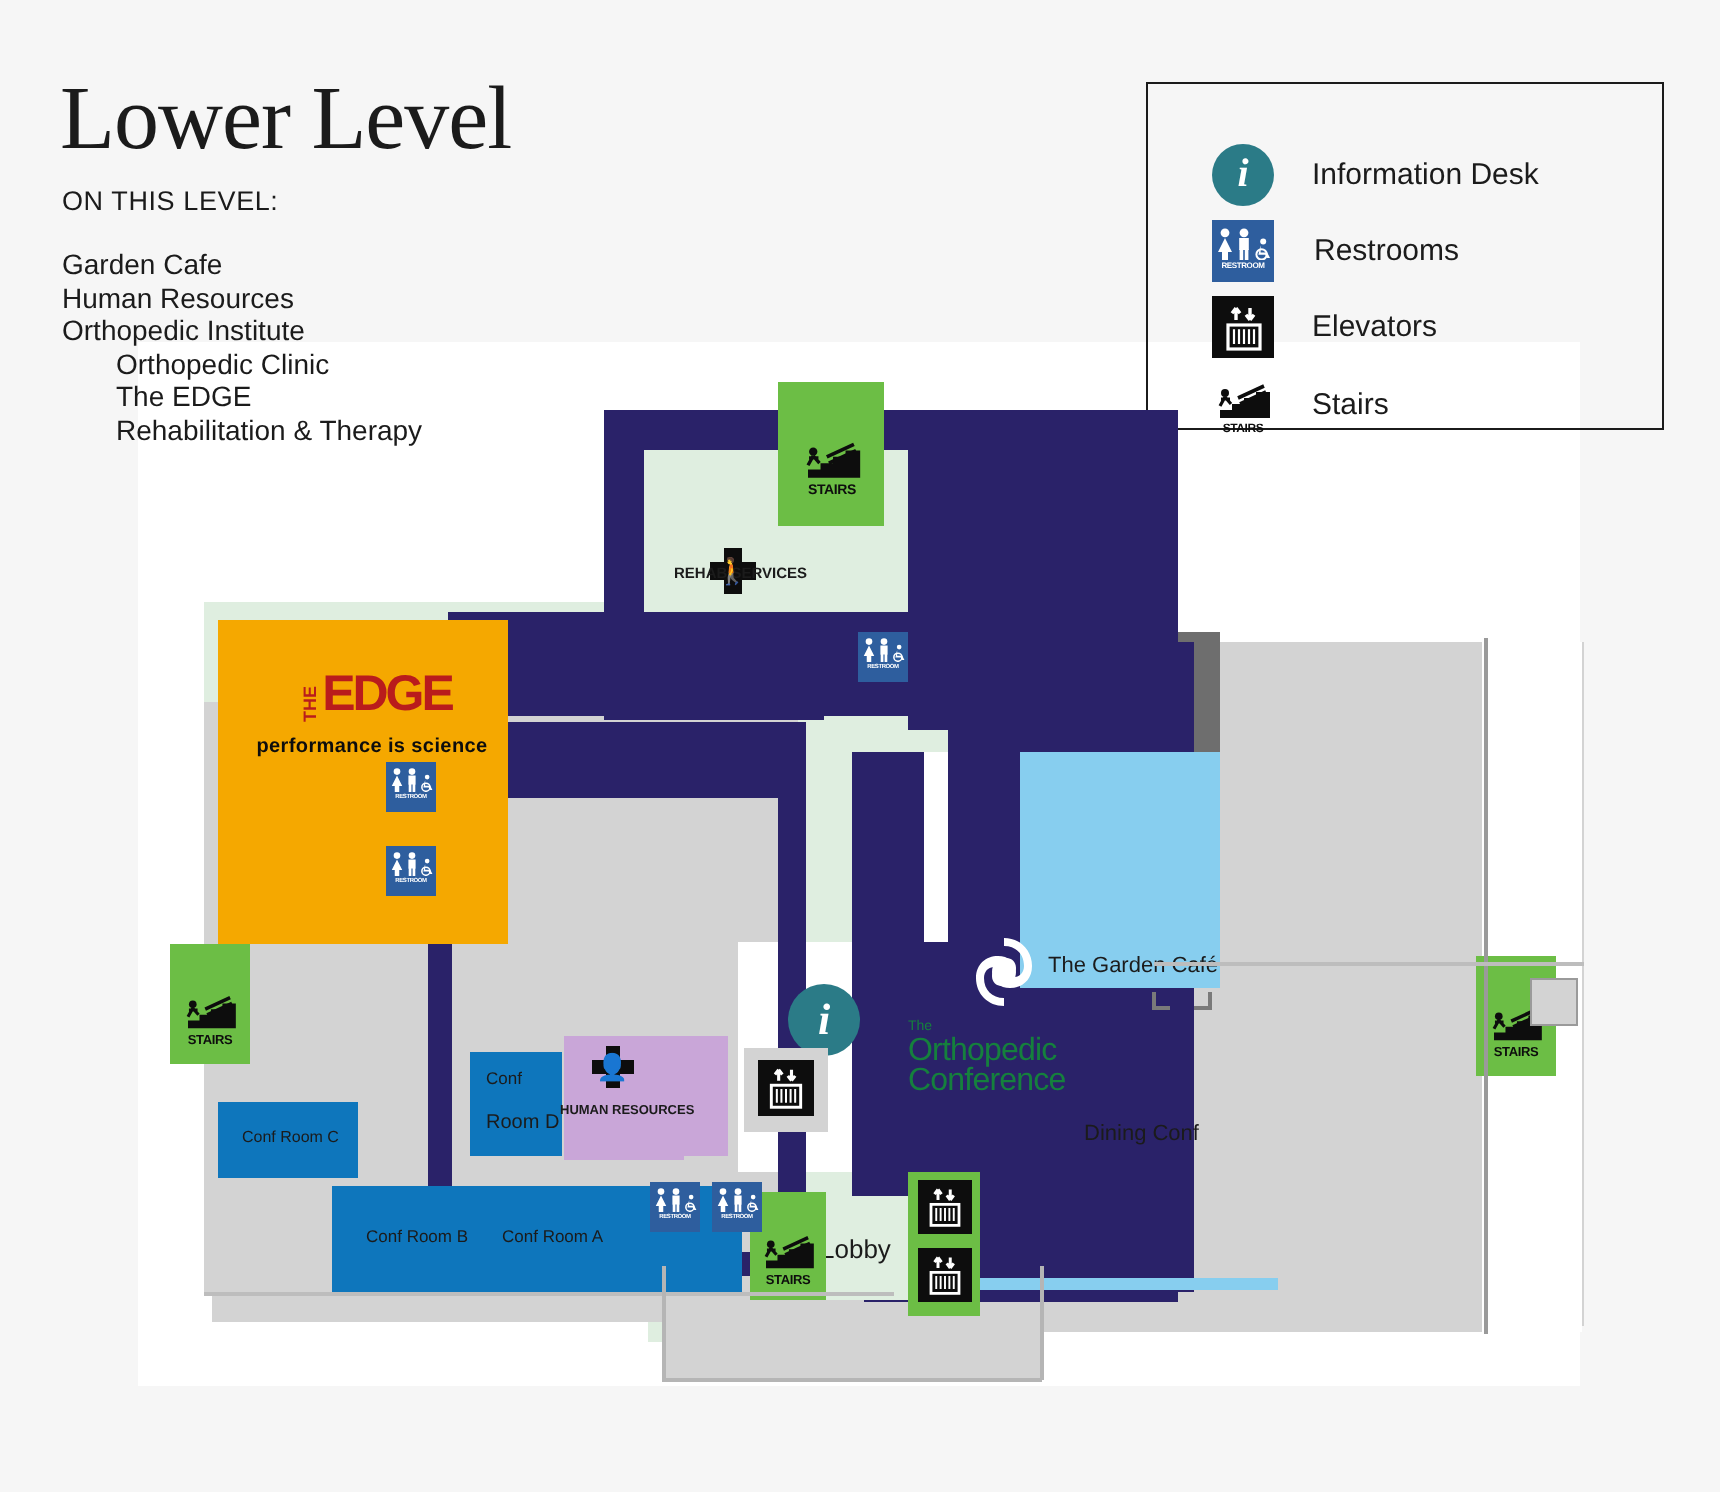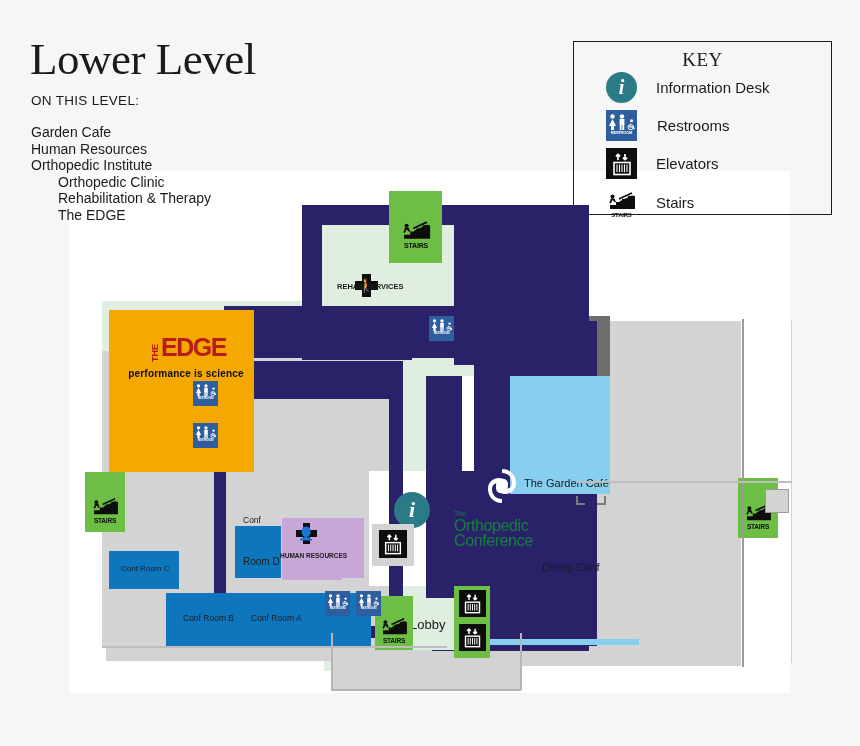--- a/index.html
+++ b/index.html
@@ -121,26 +121,25 @@
 
 <div class="page-white"></div>
 
 <div id="title">Lower Level</div>
 <div id="onthislevel">ON THIS LEVEL:</div>
 <div id="levellist">
   <div>Garden Cafe</div>
   <div>Human Resources</div>
   <div>Orthopedic Institute</div>
   <div class="sub">Orthopedic Clinic</div>
+  <div class="sub">The EDGE</div>
   <div class="sub">Rehabilitation &amp; Therapy</div>
-  <div class="sub">The EDGE</div>
 </div>
 
 <div id="key-box">
-  <div id="key-title">KEY</div>
 
   <div class="key-row" style="top:30px;">
     <div class="key-ico ico-info" style="font-size:20px;">
       <span>i</span>
     </div>
     <div class="key-label">Information Desk</div>
   </div>
 
   <div class="key-row" style="top:68px;gap:20px;">
     <div class="key-ico ico-rest">
@@ -262,21 +261,21 @@
   <div class="rlabel" style="left:455px;top:306px;">The Garden Café</div>
   <div class="rlabel" style="left:473px;top:390px;">Dining Conf</div>
   <div class="sh" style="left:507px;top:325px;width:9px;height:9px;border-left:2px solid #7a7a7a;border-bottom:2px solid #7a7a7a;"></div>
   <div class="sh" style="left:528px;top:325px;width:9px;height:9px;border-right:2px solid #7a7a7a;border-bottom:2px solid #7a7a7a;"></div>
   <div class="sh lblue" style="left:370px;top:468px;width:200px;height:6px;"></div>
 
   <div class="sh blue" style="left:40px;top:380px;width:70px;height:38px;"></div>
   <div class="rlabel" style="left:52px;top:393px;font-size:8px;">Conf Room C</div>
 
   <div class="sh blue" style="left:166px;top:355px;width:46px;height:52px;"></div>
-  <div class="rlabel" style="left:174px;top:344px;font-size:8.5px;">Conf</div>
+  <div class="rlabel" style="left:174px;top:363px;font-size:8.5px;">Conf</div>
   <div class="rlabel" style="left:174px;top:385px;font-size:10px;">Room D</div>
 
   <div class="sh blue" style="left:97px;top:422px;width:205px;height:55px;"></div>
   <div class="rlabel" style="left:114px;top:442px;font-size:8.5px;">Conf Room B</div>
   <div class="rlabel" style="left:182px;top:442px;font-size:8.5px;">Conf Room A</div>
 
   <div class="sh purple" style="left:213px;top:347px;width:82px;height:60px;"></div>
   <div class="sh purple" style="left:213px;top:347px;width:60px;height:62px;"></div>
   <div class="cross" style="left:227px;top:352px;width:21px;height:21px;">
     <span class="person">👤</span>

